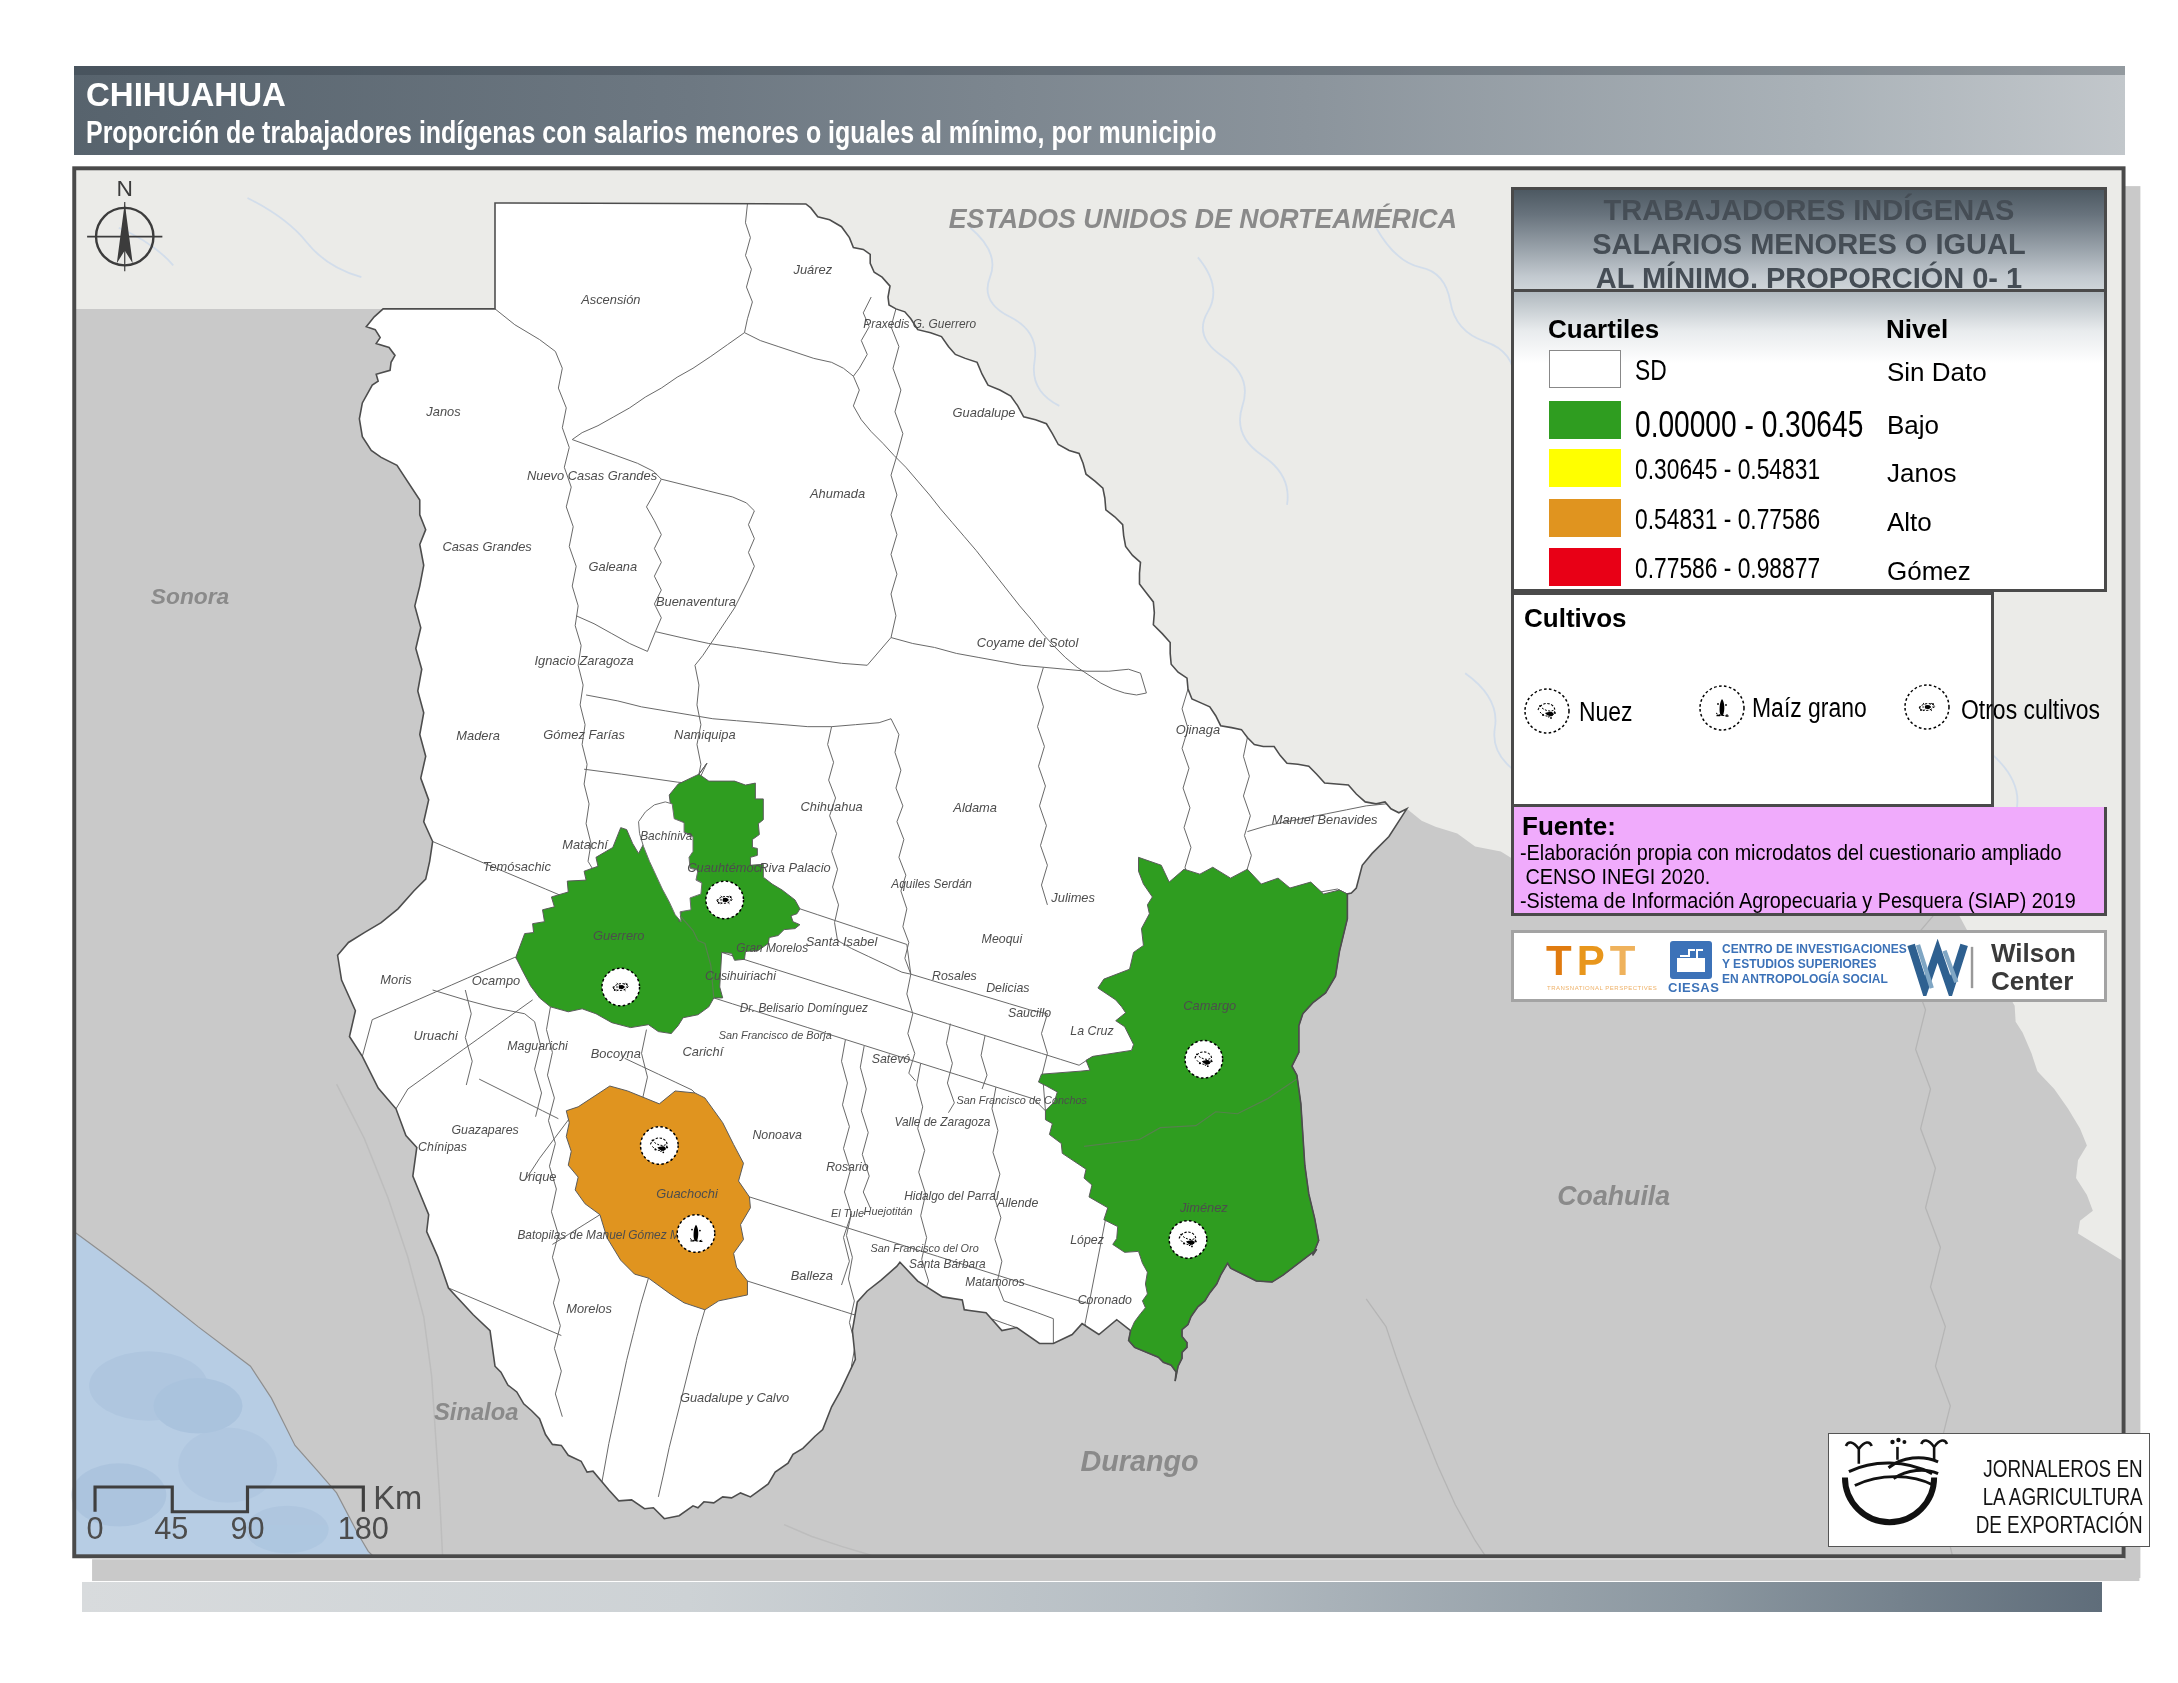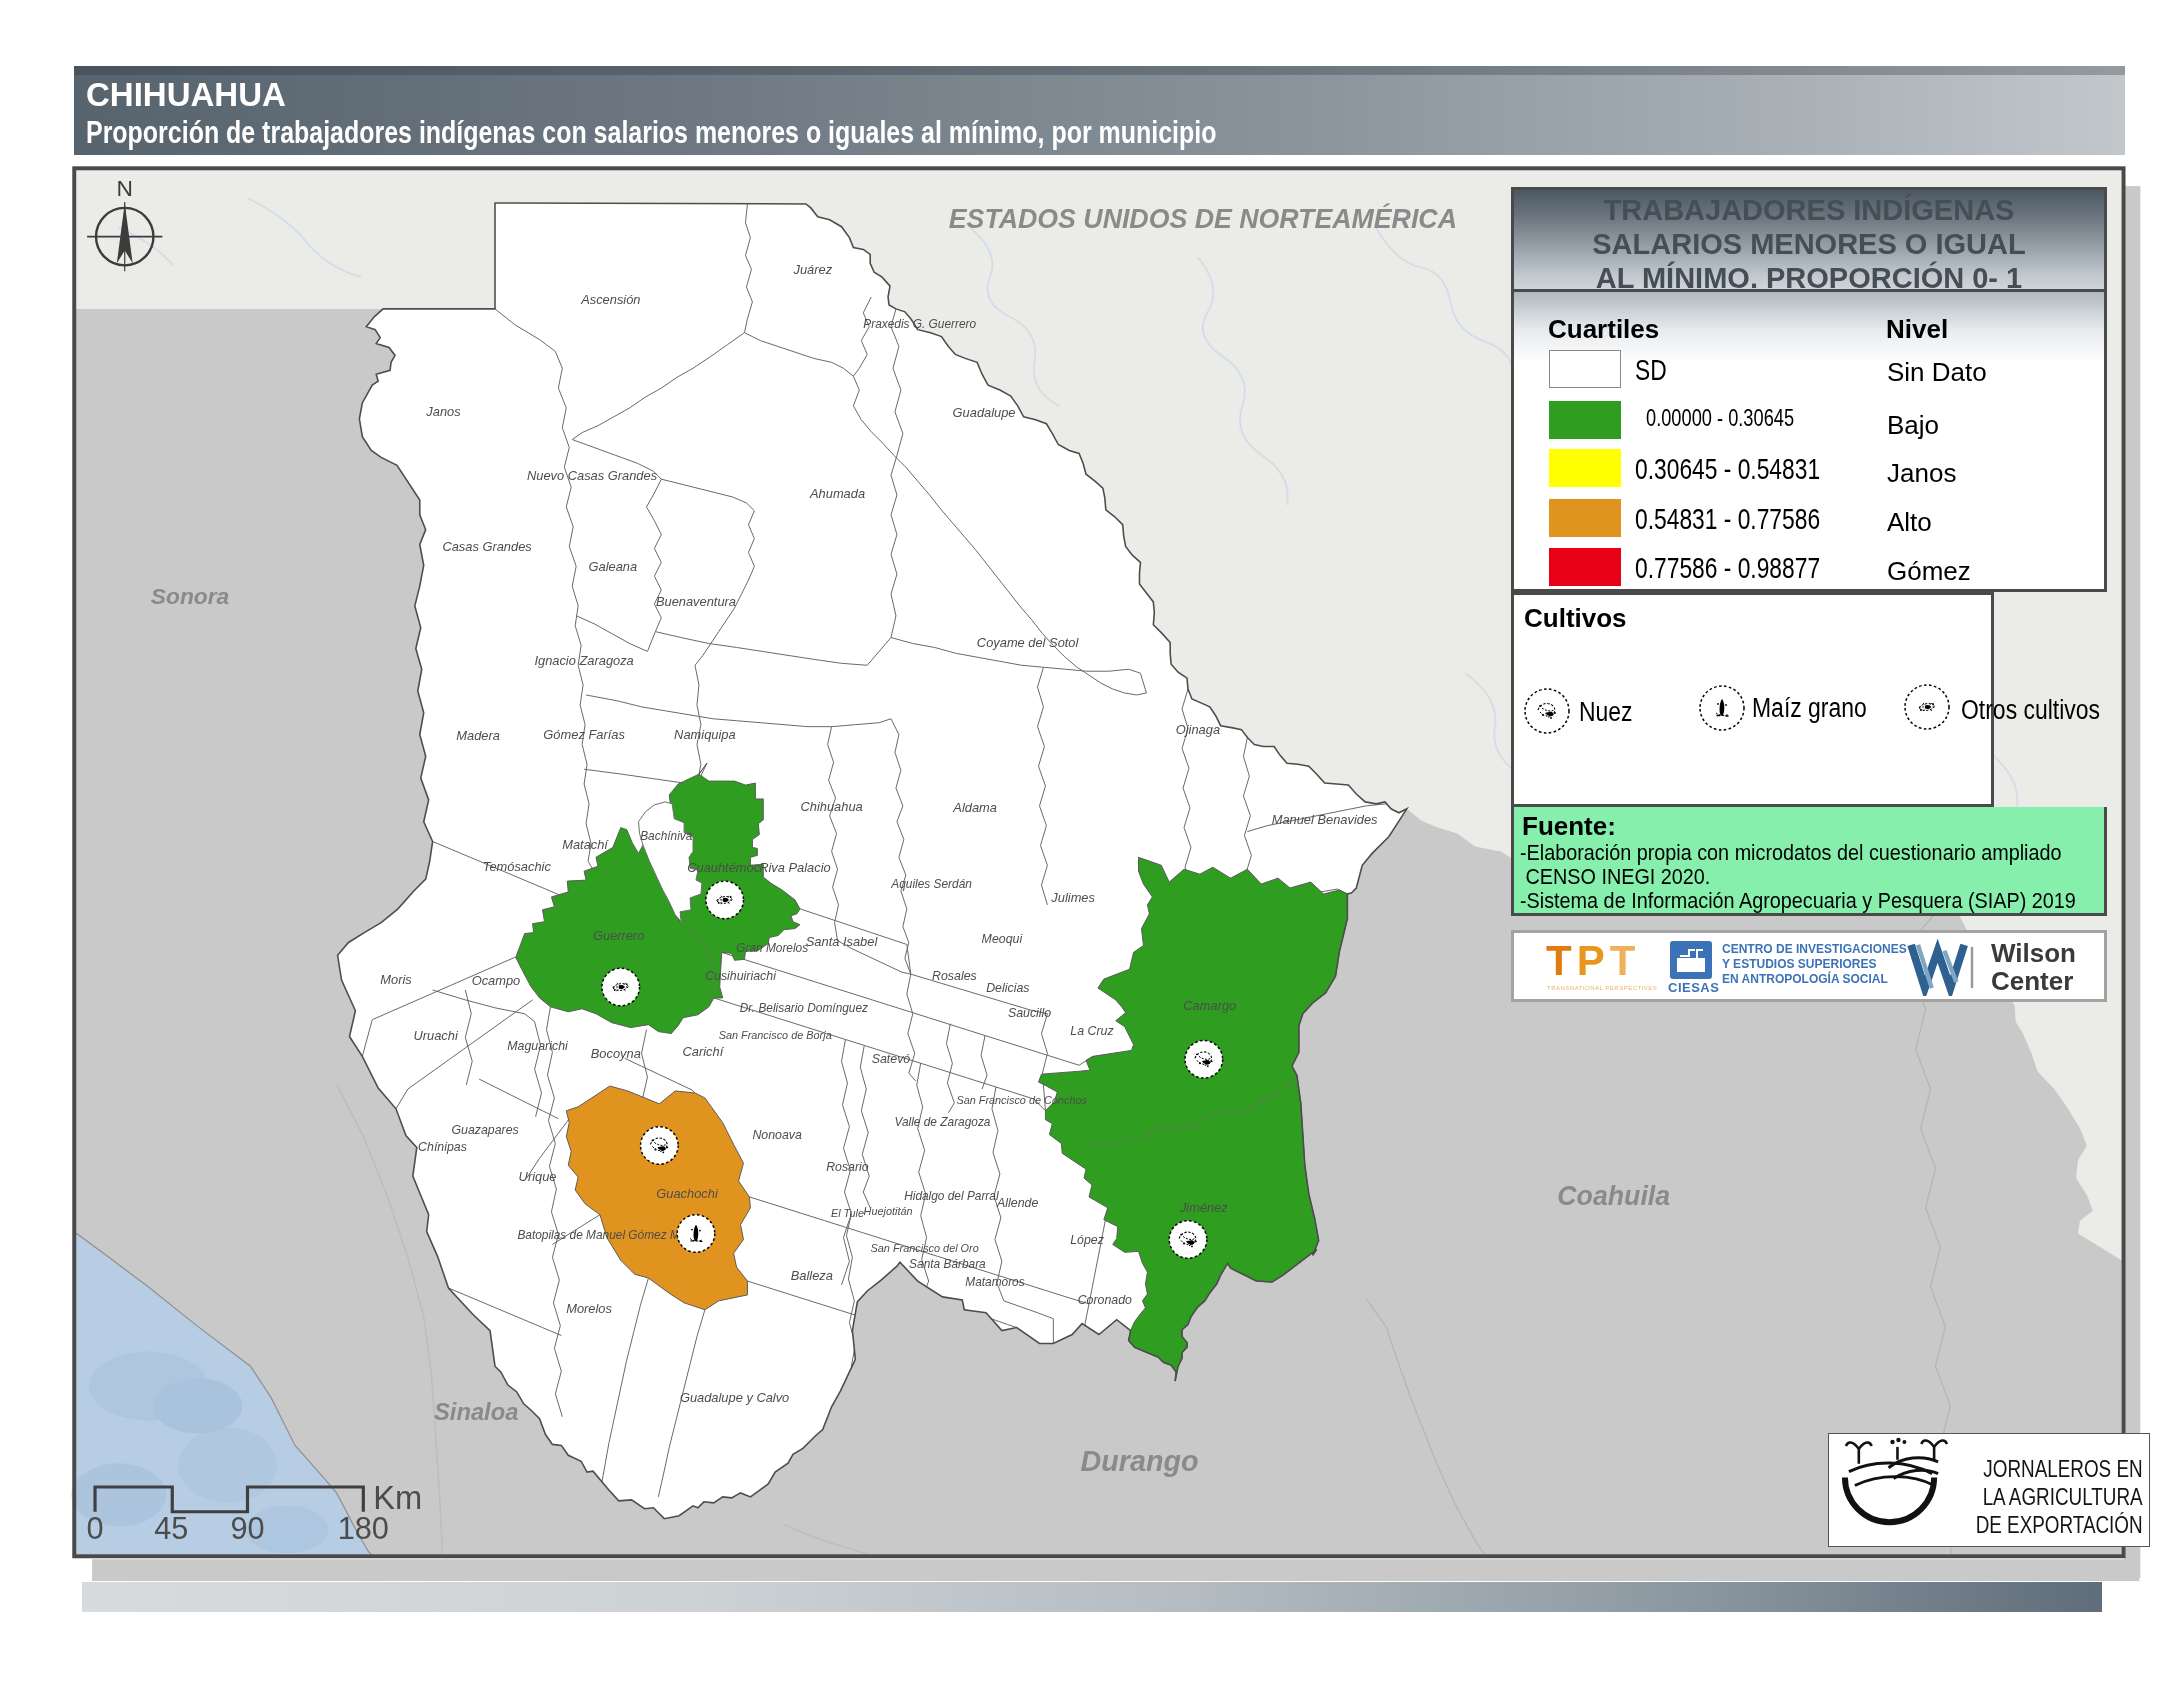--- a/index.html
+++ b/index.html
@@ -282,21 +282,21 @@
 TRABAJADORES INDÍGENAS<br>SALARIOS MENORES O IGUAL<br>AL MÍNIMO. PROPORCIÓN 0- 1
 </div>
 
 <div class="abs" style="left:1511px;top:292px;width:596px;height:300px;background:linear-gradient(180deg,#b0b9bf 0%,#e8ebed 13%,#ffffff 24%);border:3px solid #4a4a4a;border-top:none">
  <div class="abs" style="left:34px;top:22px;font-weight:bold;font-size:26px;color:#000">Cuartiles</div>
  <div class="abs" style="left:372px;top:22px;font-weight:bold;font-size:26px;color:#000">Nivel</div>
  <div class="abs" style="left:35px;top:58px;width:72px;height:38px;background:#fff;border:1.5px solid #888"></div>
  <div class="abs" style="left:121px;top:61px;font-size:30px"><span class="sq">SD</span></div>
  <div class="abs" style="left:373px;top:65px;font-size:26px">Sin Dato</div>
  <div class="abs" style="left:35px;top:109px;width:72px;height:38px;background:#2f9d20"></div>
- <div class="abs" style="left:132px;top:112px;font-size:24px"><span class="sq">0.00000 - 0.30645</span></div>
+ <div class="abs" style="left:121px;top:112px;font-size:37px"><span class="sq">0.00000 - 0.30645</span></div>
  <div class="abs" style="left:373px;top:118px;font-size:26px">Bajo</div>
  <div class="abs" style="left:35px;top:157px;width:72px;height:38px;background:#ffff00"></div>
  <div class="abs" style="left:121px;top:160px;font-size:30px"><span class="sq">0.30645 - 0.54831</span></div>
  <div class="abs" style="left:373px;top:166px;font-size:26px">Janos</div>
  <div class="abs" style="left:35px;top:207px;width:72px;height:38px;background:#e0941f"></div>
  <div class="abs" style="left:121px;top:210px;font-size:30px"><span class="sq">0.54831 - 0.77586</span></div>
  <div class="abs" style="left:373px;top:215px;font-size:26px">Alto</div>
  <div class="abs" style="left:35px;top:256px;width:72px;height:38px;background:#e80016"></div>
  <div class="abs" style="left:121px;top:259px;font-size:30px"><span class="sq">0.77586 - 0.98877</span></div>
  <div class="abs" style="left:373px;top:264px;font-size:26px">Gómez</div>
@@ -334,21 +334,21 @@
           <path d="M-8,1 C-5,-4 4,-5 8,-1 C5,4 -4,5 -8,1 Z" fill="none" stroke="#000" stroke-width="1" stroke-dasharray="2.2,1.5"></path>
           <path d="M-8,0 L8,0 M-4,-4 L5,4 M-4,4 L5,-4" stroke="#000" stroke-width="0.9" stroke-dasharray="2,1.3"></path>
           <path d="M-2,-1 C0,-3 3,-2 4,0 C3,2 0,3 -2,1 Z" fill="#000"></path>
           <circle cx="-6" cy="3" r="1" fill="#000"></circle>
           <circle cx="6" cy="-3" r="0.9" fill="#000"></circle>
         </g>
       </svg></div>
  <div class="abs" style="left:447px;top:100px;font-size:27px"><span class="sq" style="transform:scaleX(0.85)">Otros cultivos</span></div>
 </div>
 
-<div class="abs" style="left:1511px;top:807px;width:596px;height:109px;background:#86efac;border:3px solid #4a4a4a;border-top:none">
+<div class="abs" style="left:1511px;top:807px;width:596px;height:109px;background:#f0abfc;border:3px solid #4a4a4a;border-top:none">
  <div class="abs" style="left:8px;top:4px;font-weight:bold;font-size:26px;color:#000">Fuente:</div>
  <div class="abs" style="left:6px;top:34px;font-size:22px;line-height:24px;color:#000"><span class="sq" style="transform:scaleX(0.9)">-Elaboración propia con microdatos del cuestionario ampliado<br>&nbsp;CENSO INEGI 2020.<br>-Sistema de Información Agropecuaria y Pesquera (SIAP) 2019</span></div>
 </div>
 
 <div class="abs" style="left:1511px;top:930px;width:596px;height:72px;background:#fff;border:3px solid #a3a3a3">
 
  <div class="abs" style="left:32px;top:4px;font-weight:bold;font-size:42px;letter-spacing:5px;color:#e07b10">T<span style="color:#e8961c">P</span><span style="color:#efb25c">T</span></div>
  <div class="abs" style="left:33px;top:52px;font-size:6px;letter-spacing:0.5px;color:#eeb168">TRANSNATIONAL PERSPECTIVES</div>
 
  <div class="abs" style="left:156px;top:8px;width:42px;height:38px;background:#3c72b8;border-radius:3px">

